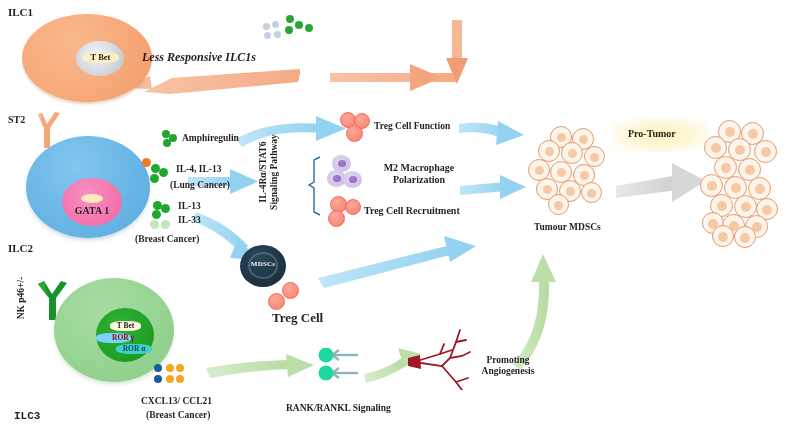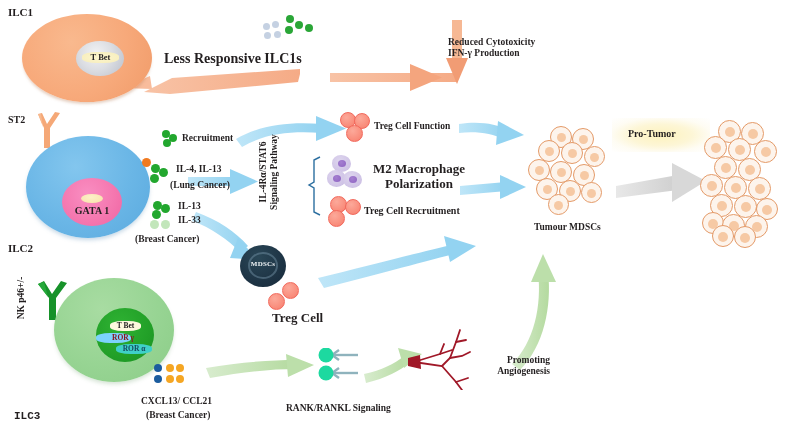--- a/index.html
+++ b/index.html
@@ -227,59 +227,55 @@
       <path d="M 320 157 L 314 160 L 314 182 L 309 185 L 314 188 L 314 212 L 320 215"></path>
     </g>
   </svg>
 
   <div class="lbl" style="left:8px; top:6px; font-size:11px;">ILC1</div>
 
   <div class="cell-ilc1" style="left:22px; top:14px; width:130px; height:88px;"></div>
   <div class="nuc-ilc1" style="left:76px; top:41px; width:48px; height:35px;"></div>
   <div class="tag tag-tbet1" style="left:82px; top:52px; width:37px; font-size:8.5px; line-height:11px;">T Bet</div>
 
-  <div class="lbl" style="left:164px; top:51px; font-size:14px;">Less Responsive ILC1s</div>
+  <div class="lbl" style="left:142px; top:51px; font-size:12px;font-style:italic;">Less Responsive ILC1s</div>
 
   <div class="abs" style="left:263px; top:15px; width:60px; height:28px;">
     <div class="dot" style="left:0px;  top:8px;  width:7px; height:7px; background:#c5d1e2;"></div>
     <div class="dot" style="left:9px;  top:6px;  width:7px; height:7px; background:#c5d1e2;"></div>
     <div class="dot" style="left:1px;  top:17px; width:7px; height:7px; background:#c5d1e2;"></div>
     <div class="dot" style="left:11px; top:16px; width:7px; height:7px; background:#c5d1e2;"></div>
     <div class="dot" style="left:23px; top:0px;  width:8px; height:8px; background:#2aa637;"></div>
     <div class="dot" style="left:32px; top:6px;  width:8px; height:8px; background:#2aa637;"></div>
     <div class="dot" style="left:22px; top:11px; width:8px; height:8px; background:#2aa637;"></div>
     <div class="dot" style="left:42px; top:9px;  width:8px; height:8px; background:#2aa637;"></div>
   </div>
 
 
-  <div class="lbl ctr" style="left:448px; top:37px; font-size:9.5px; width:130px; text-align:left;">
-    <div>Reduced Cytotoxicity</div>
-    <div>IFN-γ Production</div>
-  </div>
 
   <div class="lbl" style="left:8px; top:114px; font-size:10px;">ST2</div>
 
   <svg class="abs" style="left:30px; top:112px;" width="40" height="40" viewBox="0 0 40 40">
     <path d="M8 2 L14 16 L14 36 L20 36 L20 16 L30 1 L25 0 L17 12 L12 1 Z" fill="#f5a877"></path>
     <path d="M8 2 L13 15 L11 2 Z" fill="#f7b98f"></path>
   </svg>
 
   <div class="cell-ilc2" style="left:26px; top:136px; width:124px; height:102px;"></div>
   <div class="nuc-ilc2" style="left:62px; top:178px; width:60px; height:48px;"></div>
   <div class="nucdot-ilc2" style="left:81px; top:194px; width:22px; height:9px;"></div>
   <div class="tag tag-gata3" style="left:63px; top:205px; width:58px; font-size:10px; line-height:12px;">GATA 1</div>
 
   <div class="lbl" style="left:8px; top:242px; font-size:11px;">ILC2</div>
 
   <div class="abs" style="left:158px; top:130px; width:22px; height:20px;">
     <div class="dot" style="left:4px; top:0px;  width:8px; height:8px; background:#22a72e;"></div>
     <div class="dot" style="left:11px;top:4px;  width:8px; height:8px; background:#22a72e;"></div>
     <div class="dot" style="left:5px; top:9px;  width:8px; height:8px; background:#22a72e;"></div>
   </div>
-  <div class="lbl" style="left:182px; top:133px; font-size:9.5px;">Recruitment</div>
+  <div class="lbl" style="left:182px; top:133px; font-size:9.5px;">Amphiregulin</div>
 
   <div class="abs" style="left:142px; top:158px; width:30px; height:28px;">
     <div class="dot" style="left:0px;  top:0px;  width:9px; height:9px; background:#f07a21;"></div>
     <div class="dot" style="left:9px;  top:6px;  width:9px; height:9px; background:#22a72e;"></div>
     <div class="dot" style="left:17px; top:10px; width:9px; height:9px; background:#22a72e;"></div>
     <div class="dot" style="left:8px;  top:16px; width:9px; height:9px; background:#22a72e;"></div>
   </div>
   <div class="lbl" style="left:176px; top:164px; font-size:9.5px;">IL-4, IL-13</div>
   <div class="lbl" style="left:170px; top:180px; font-size:9.5px;">(Lung Cancer)</div>
 
@@ -307,21 +303,21 @@
   <div class="lbl" style="left:374px; top:121px; font-size:9.5px;">Treg Cell Function</div>
 
   <div class="abs" style="left:326px; top:155px; width:44px; height:38px;">
     <div class="mac" style="left:6px;  top:0px;  width:19px; height:17px;"></div>
     <div class="macnuc" style="left:12px; top:5px; width:8px; height:7px;"></div>
     <div class="mac" style="left:1px;  top:15px; width:19px; height:17px;"></div>
     <div class="macnuc" style="left:7px;  top:20px; width:8px; height:7px;"></div>
     <div class="mac" style="left:17px; top:16px; width:19px; height:17px;"></div>
     <div class="macnuc" style="left:23px; top:21px; width:8px; height:7px;"></div>
   </div>
-  <div class="lbl ctr" style="left:364px; top:162px; font-size:13px; width:110px;">
+  <div class="lbl ctr" style="left:364px; top:162px; font-size:10px; width:110px;">
     <div>M2 Macrophage</div>
     <div>Polarization</div>
   </div>
 
   <div class="abs" style="left:326px; top:196px; width:40px; height:34px;">
     <div class="treg" style="left:4px;  top:0px;  width:17px; height:17px;"></div>
     <div class="treg" style="left:19px; top:3px;  width:16px; height:16px;"></div>
     <div class="treg" style="left:2px;  top:14px; width:17px; height:17px;"></div>
   </div>
   <div class="lbl" style="left:364px; top:205px; font-size:10px;">Treg Cell Recruitment</div>
@@ -384,21 +380,21 @@
       <path d="M6 34 L34 38 L48 54 L54 62"></path>
       <path d="M34 38 L42 30 L48 14 L52 2"></path>
       <path d="M42 30 L54 28 L62 24"></path>
       <path d="M48 14 L58 12"></path>
       <path d="M6 34 L32 26 L44 22"></path>
       <path d="M32 26 L36 16"></path>
       <path d="M48 54 L60 50"></path>
     </g>
     <path d="M0 30 L12 27 L13 41 L0 38 Z" fill="#a01828"></path>
   </svg>
-  <div class="lbl ctr" style="left:466px; top:355px; font-size:9.5px; width:84px; text-align:right;">
+  <div class="lbl ctr" style="left:466px; top:355px; font-size:9.5px; width:84px; text-align:center;">
     <div>Promoting</div>
     <div>Angiogenesis</div>
   </div>
 
   <div class="abs" style="left:528px; top:126px; width:92px; height:92px;">
     <div class="tum" style="left:22px; top:0px;  width:22px; height:22px;"></div>
       <div class="tumn" style="left:29px; top:7px;  width:9px; height:9px;"></div>
     <div class="tum" style="left:44px; top:2px;  width:22px; height:22px;"></div>
       <div class="tumn" style="left:51px; top:9px;  width:9px; height:9px;"></div>
     <div class="tum" style="left:10px; top:14px; width:22px; height:22px;"></div>

